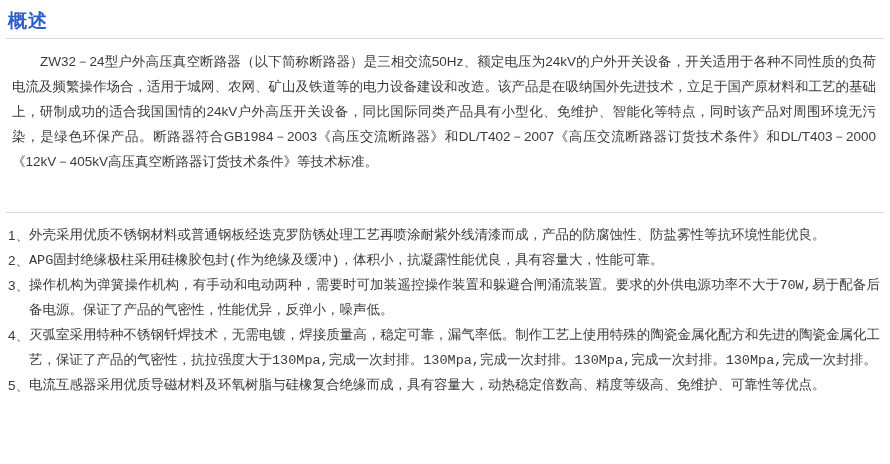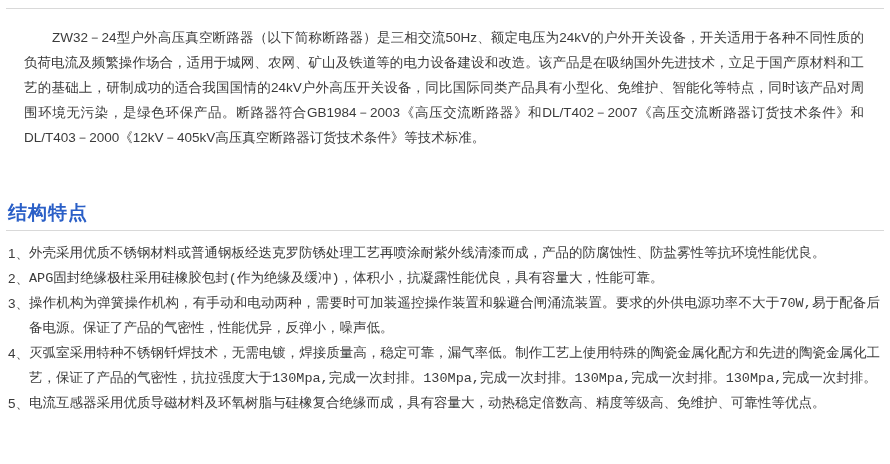--- a/index.html
+++ b/index.html
@@ -32,21 +32,21 @@
   .heading-rule {
     height: 1px;
     background: #d9d9d9;
     margin: 0 0 10px 0;
   }
   .body-text {
     font-size: 13.5px;
     line-height: 25px;
     color: #3b3b3b;
     text-align: justify;
-    margin: 16px;
+    margin: 4px;
     padding: 0 4px 0 2px;
   }
   .body-text .indent {
     display: inline-block;
     width: 28px;
   }
   .gap-large {
     height: 34px;
   }
   .list {
@@ -71,27 +71,27 @@
     flex: 1 1 auto;
     text-align: justify;
     font-family: Liberation Mono, monospace;
   }
 </style>
 </head>
 <body>
 
 <div class="page">
 
+  <h2 class="section-heading">概述</h2>
   <div class="heading-rule"></div>
 
   <p class="body-text"><span class="indent"></span><span>ZW32－24型户外高压真空断路器（以下简称断路器）是三相交流50Hz、额定电压为24kV的户外开关设备，开关适用于各种不同性质的负荷电流及频繁操作场合，适用于城网、农网、矿山及铁道等的电力设备建设和改造。该产品是在吸纳国外先进技术，立足于国产原材料和工艺的基础上，研制成功的适合我国国情的24kV户外高压开关设备，同比国际同类产品具有小型化、免维护、智能化等特点，同时该产品对周围环境无污染，是绿色环保产品。断路器符合GB1984－2003《高压交流断路器》和DL/T402－2007《高压交流断路器订货技术条件》和DL/T403－2000《12kV－405kV高压真空断路器订货技术条件》等技术标准。</span></p>
 
   <div class="gap-large"></div>
 
-  <h2 class="section-heading">结构特点</h2>
   <div class="heading-rule"></div>
 
   <ul class="list">
     <li class="list-item">
       <span class="list-marker">1、</span>
       <span class="list-body">外壳采用优质不锈钢材料或普通钢板经迭克罗防锈处理工艺再喷涂耐紫外线清漆而成，产品的防腐蚀性、防盐雾性等抗环境性能优良。</span>
     </li>
     <li class="list-item">
       <span class="list-marker">2、</span>
       <span class="list-body">APG固封绝缘极柱采用硅橡胶包封(作为绝缘及缓冲)，体积小，抗凝露性能优良，具有容量大，性能可靠。</span>

